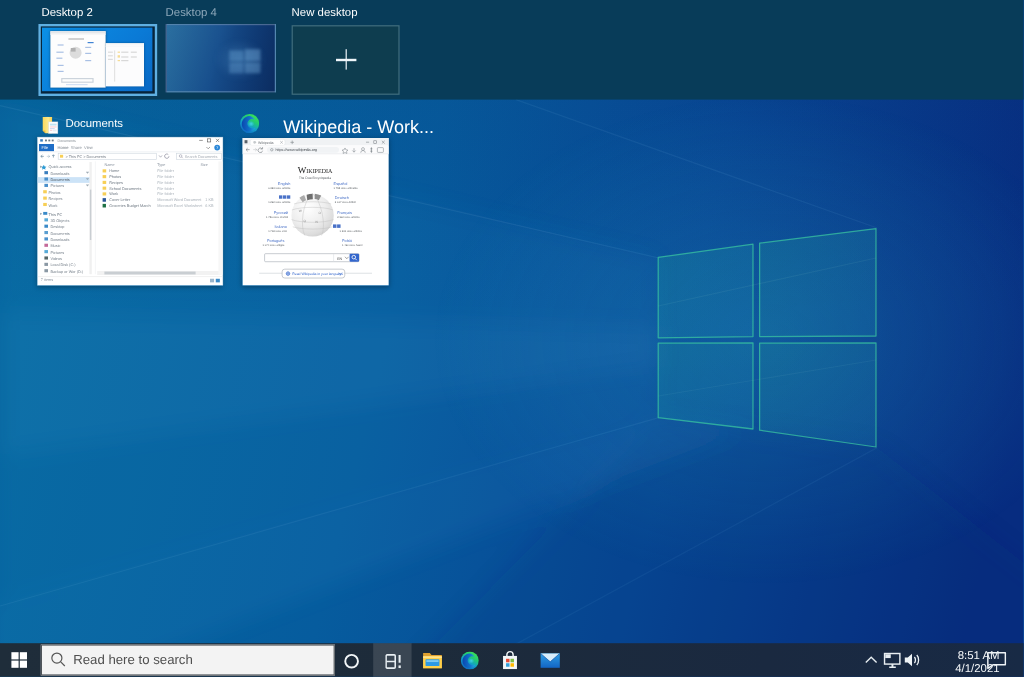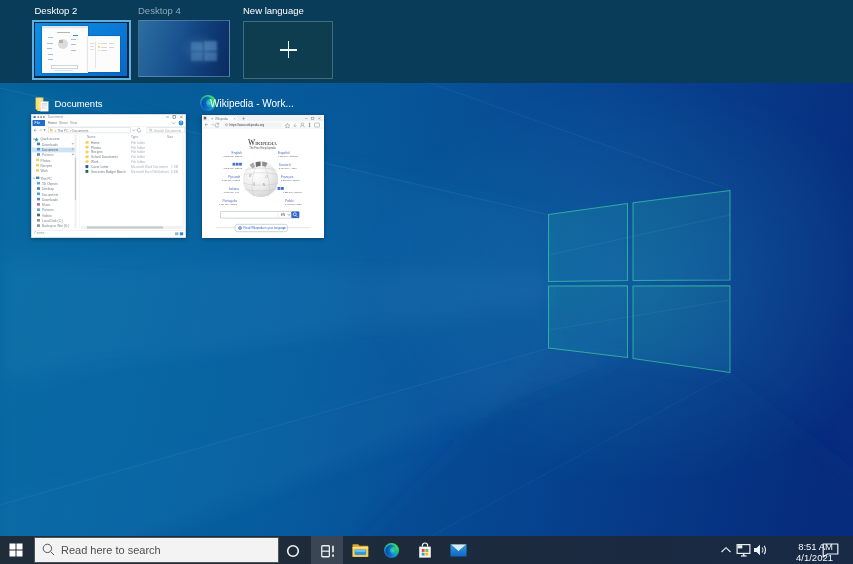--- a/index.html
+++ b/index.html
@@ -58,21 +58,21 @@
   </g>
 
   <line x1="548.5" y1="255" x2="730" y2="215" stroke="#b8ecd8" stroke-opacity="0.07" stroke-width="1"></line>
   <line x1="548.5" y1="330" x2="730" y2="300" stroke="#b8ecd8" stroke-opacity="0.06" stroke-width="1"></line>
 </svg>
 
 <div class="abs" style="left:0;top:0;width:853px;height:83px;background:#083c59;"></div>
 
 <div class="abs" style="left:34.5px;top:5px;font-size:9.5px;color:#ffffff;">Desktop 2</div>
 <div class="abs" style="left:138px;top:5px;font-size:9.5px;color:#8ea8ba;">Desktop 4</div>
-<div class="abs" style="left:243px;top:5px;font-size:9.5px;color:#ffffff;">New language</div>
+<div class="abs" style="left:243px;top:5px;font-size:9.5px;color:#ffffff;">New desktop</div>
 
 <div class="abs" style="left:31.5px;top:19.5px;width:95px;height:56px;border:2px solid #5fb0e2;background:#07243a;">
   <div class="abs" style="left:1.5px;top:1.5px;width:92px;height:53px;background:linear-gradient(135deg,#0b90e6 0%,#0a7ad6 60%,#0968c4 100%);overflow:hidden;">
 
     <div class="abs" style="left:6.5px;top:3px;width:46.5px;height:47px;background:#fdfdfd;box-shadow:0 0 2px rgba(0,0,0,0.35);">
        <div class="abs" style="left:0;top:0;width:100%;height:1.6px;background:#e4e7ea;"></div>
        <div class="abs" style="left:0;top:1.6px;width:100%;height:1.6px;background:#f3f4f6;"></div>
        <div class="abs" style="left:15px;top:5.5px;width:13px;height:1.6px;background:#b5b5b5;"></div>
        <div class="abs" style="left:31.5px;top:8.5px;width:5px;height:1.8px;background:#3f83d4;"></div>
        <div class="abs" style="left:16px;top:13px;width:10px;height:10px;border-radius:50%;background:#dcdcdc;"></div>
@@ -156,21 +156,21 @@
     </linearGradient>
     <radialGradient id="ec" cx="0.5" cy="0.5" r="0.5">
       <stop offset="0" stop-color="#48d8f8" stop-opacity="0.8"></stop>
       <stop offset="1" stop-color="#48d8f8" stop-opacity="0"></stop>
     </radialGradient>
   </defs>
   <circle cx="8" cy="8" r="8" fill="url(#eb)"></circle>
   <path d="M7.6,1.6 C3.8,2 1.5,5.1 1.5,8.3 C1.5,12 4.3,14.6 7.7,14.6 C10.1,14.6 11.9,13.4 12.8,11.6 C10.5,12.7 7.8,11.9 6.7,10 C5.6,8.1 6.3,5.8 8,4.7 C9.3,3.9 11,4 12.2,4.9 C11.4,2.9 9.6,1.7 7.6,1.6 Z" fill="url(#ew)"></path>
   <ellipse cx="9.3" cy="8.2" rx="2.6" ry="2.4" fill="url(#ec)"></ellipse>
 </svg>
-<div class="abs" style="left:210px;top:97.5px;font-size:10px;color:#ffffff;">Wikipedia - Work...</div>
+<div class="abs" style="left:236px;top:97.5px;font-size:15px;color:#ffffff;">Wikipedia - Work...</div>
 
 <svg class="abs" style="left:31px;top:113.5px;box-shadow:0 1px 4px rgba(0,0,0,0.35);" width="155" height="124" viewBox="0 0 155 124" font-family="Liberation Sans, sans-serif">
   <rect width="155" height="124" fill="#ffffff"></rect>
   <rect x="0.25" y="0.25" width="154.5" height="123.5" fill="none" stroke="#9ec0da" stroke-width="0.5"></rect>
 
   <g fill="#6a7a88">
     <rect x="2.5" y="2" width="2.2" height="2" fill="#3a7ebe"></rect>
     <rect x="6.5" y="2.3" width="1.6" height="1.5"></rect>
     <rect x="9.3" y="2.3" width="1.6" height="1.5"></rect>
     <rect x="12.1" y="2.3" width="1.6" height="1.5"></rect>

